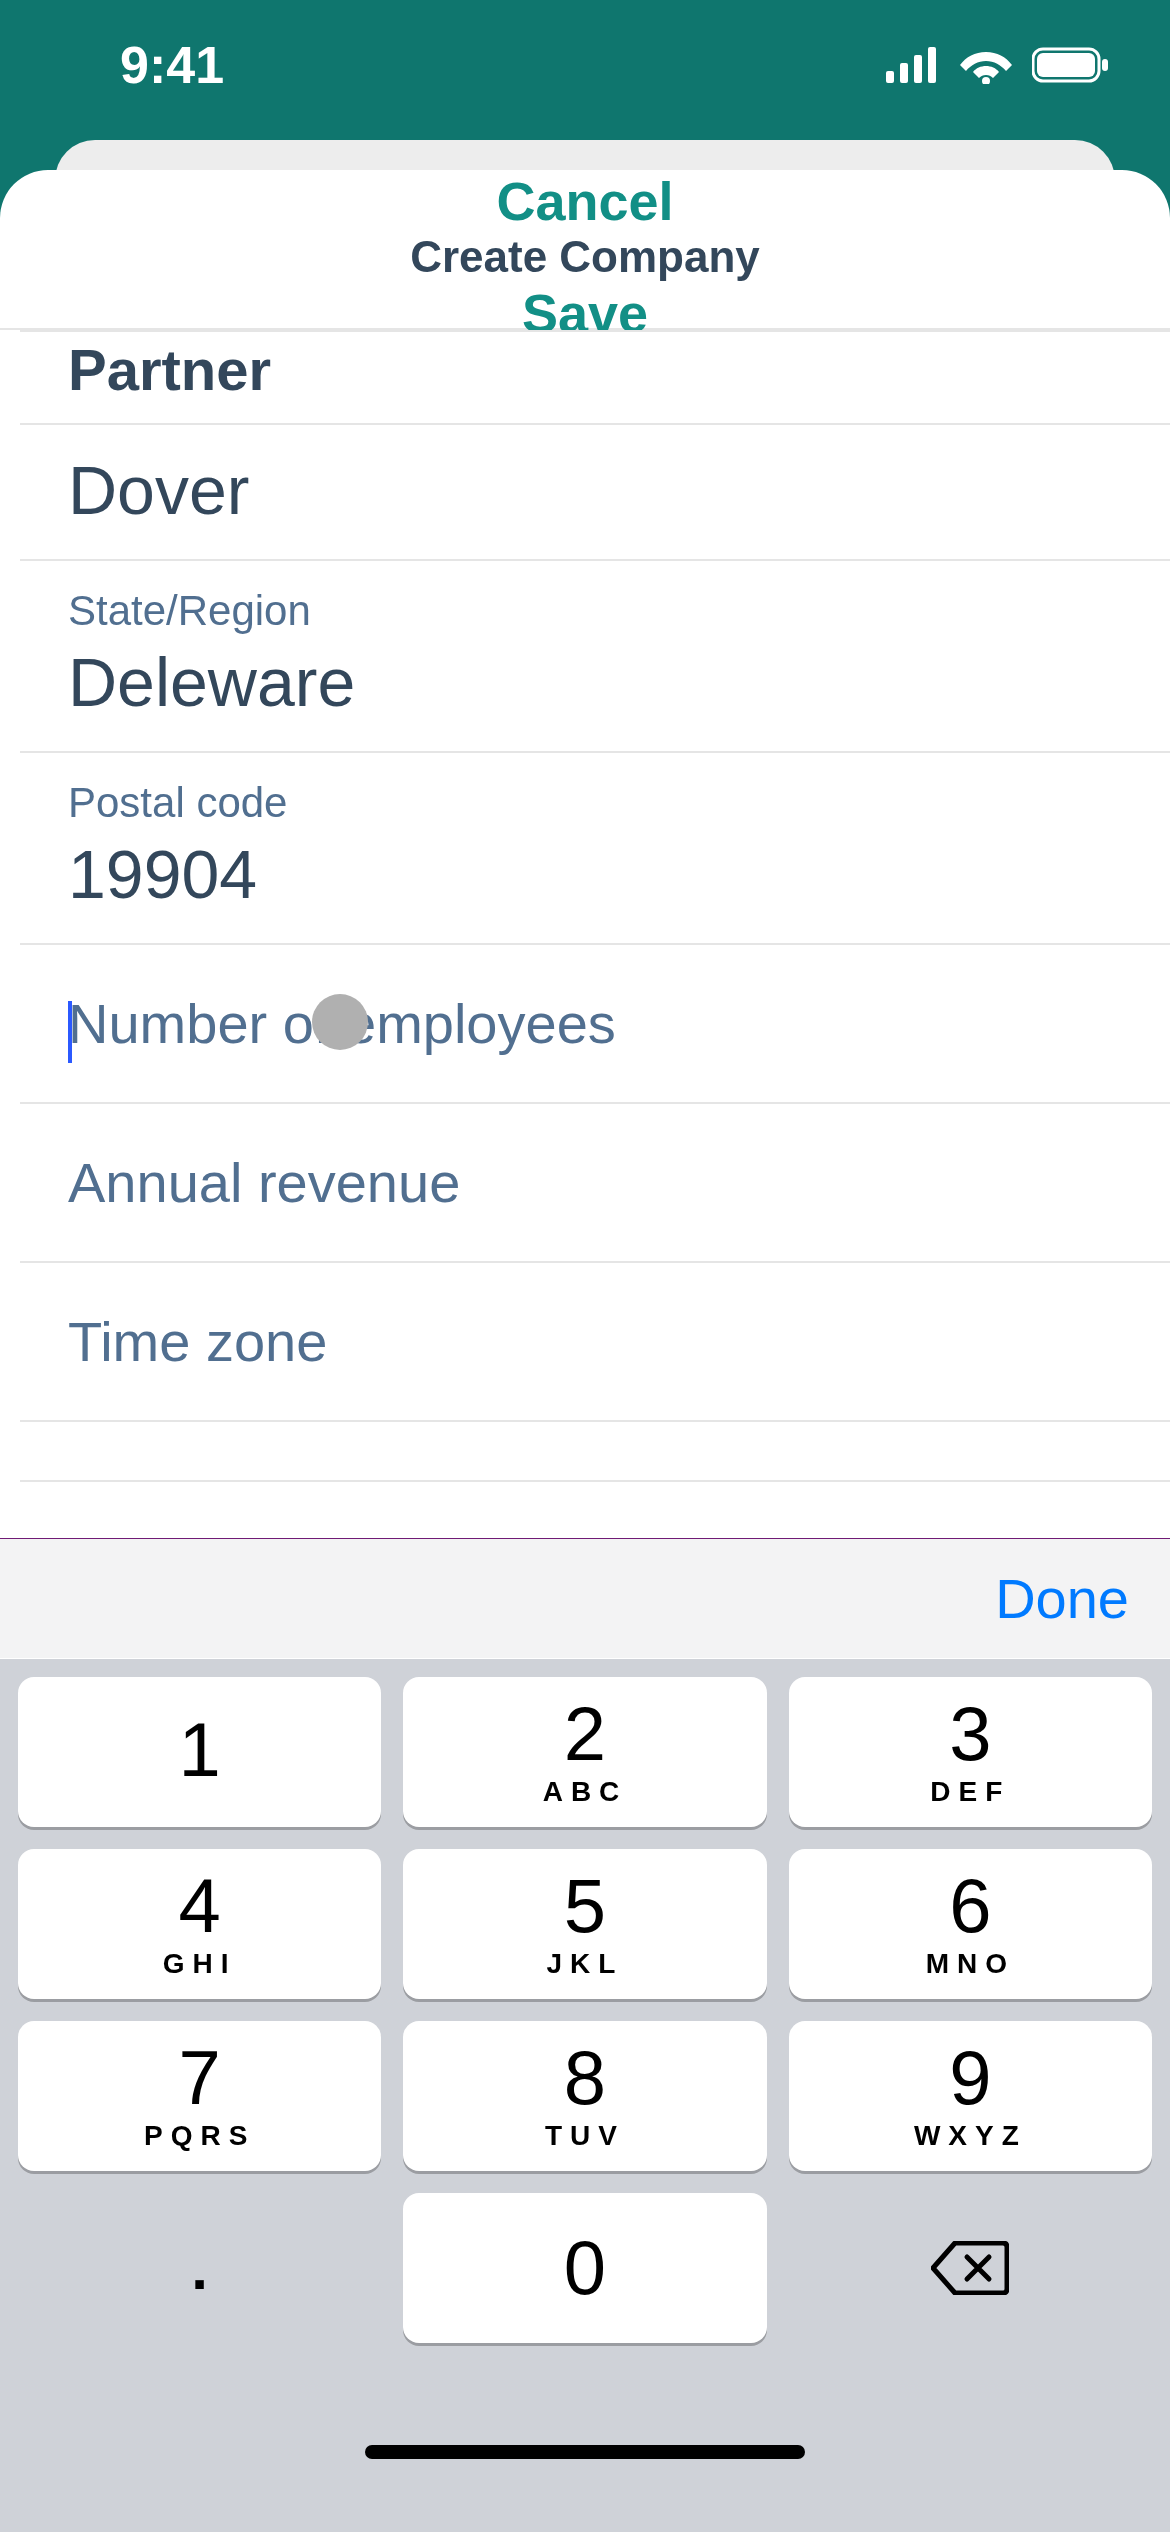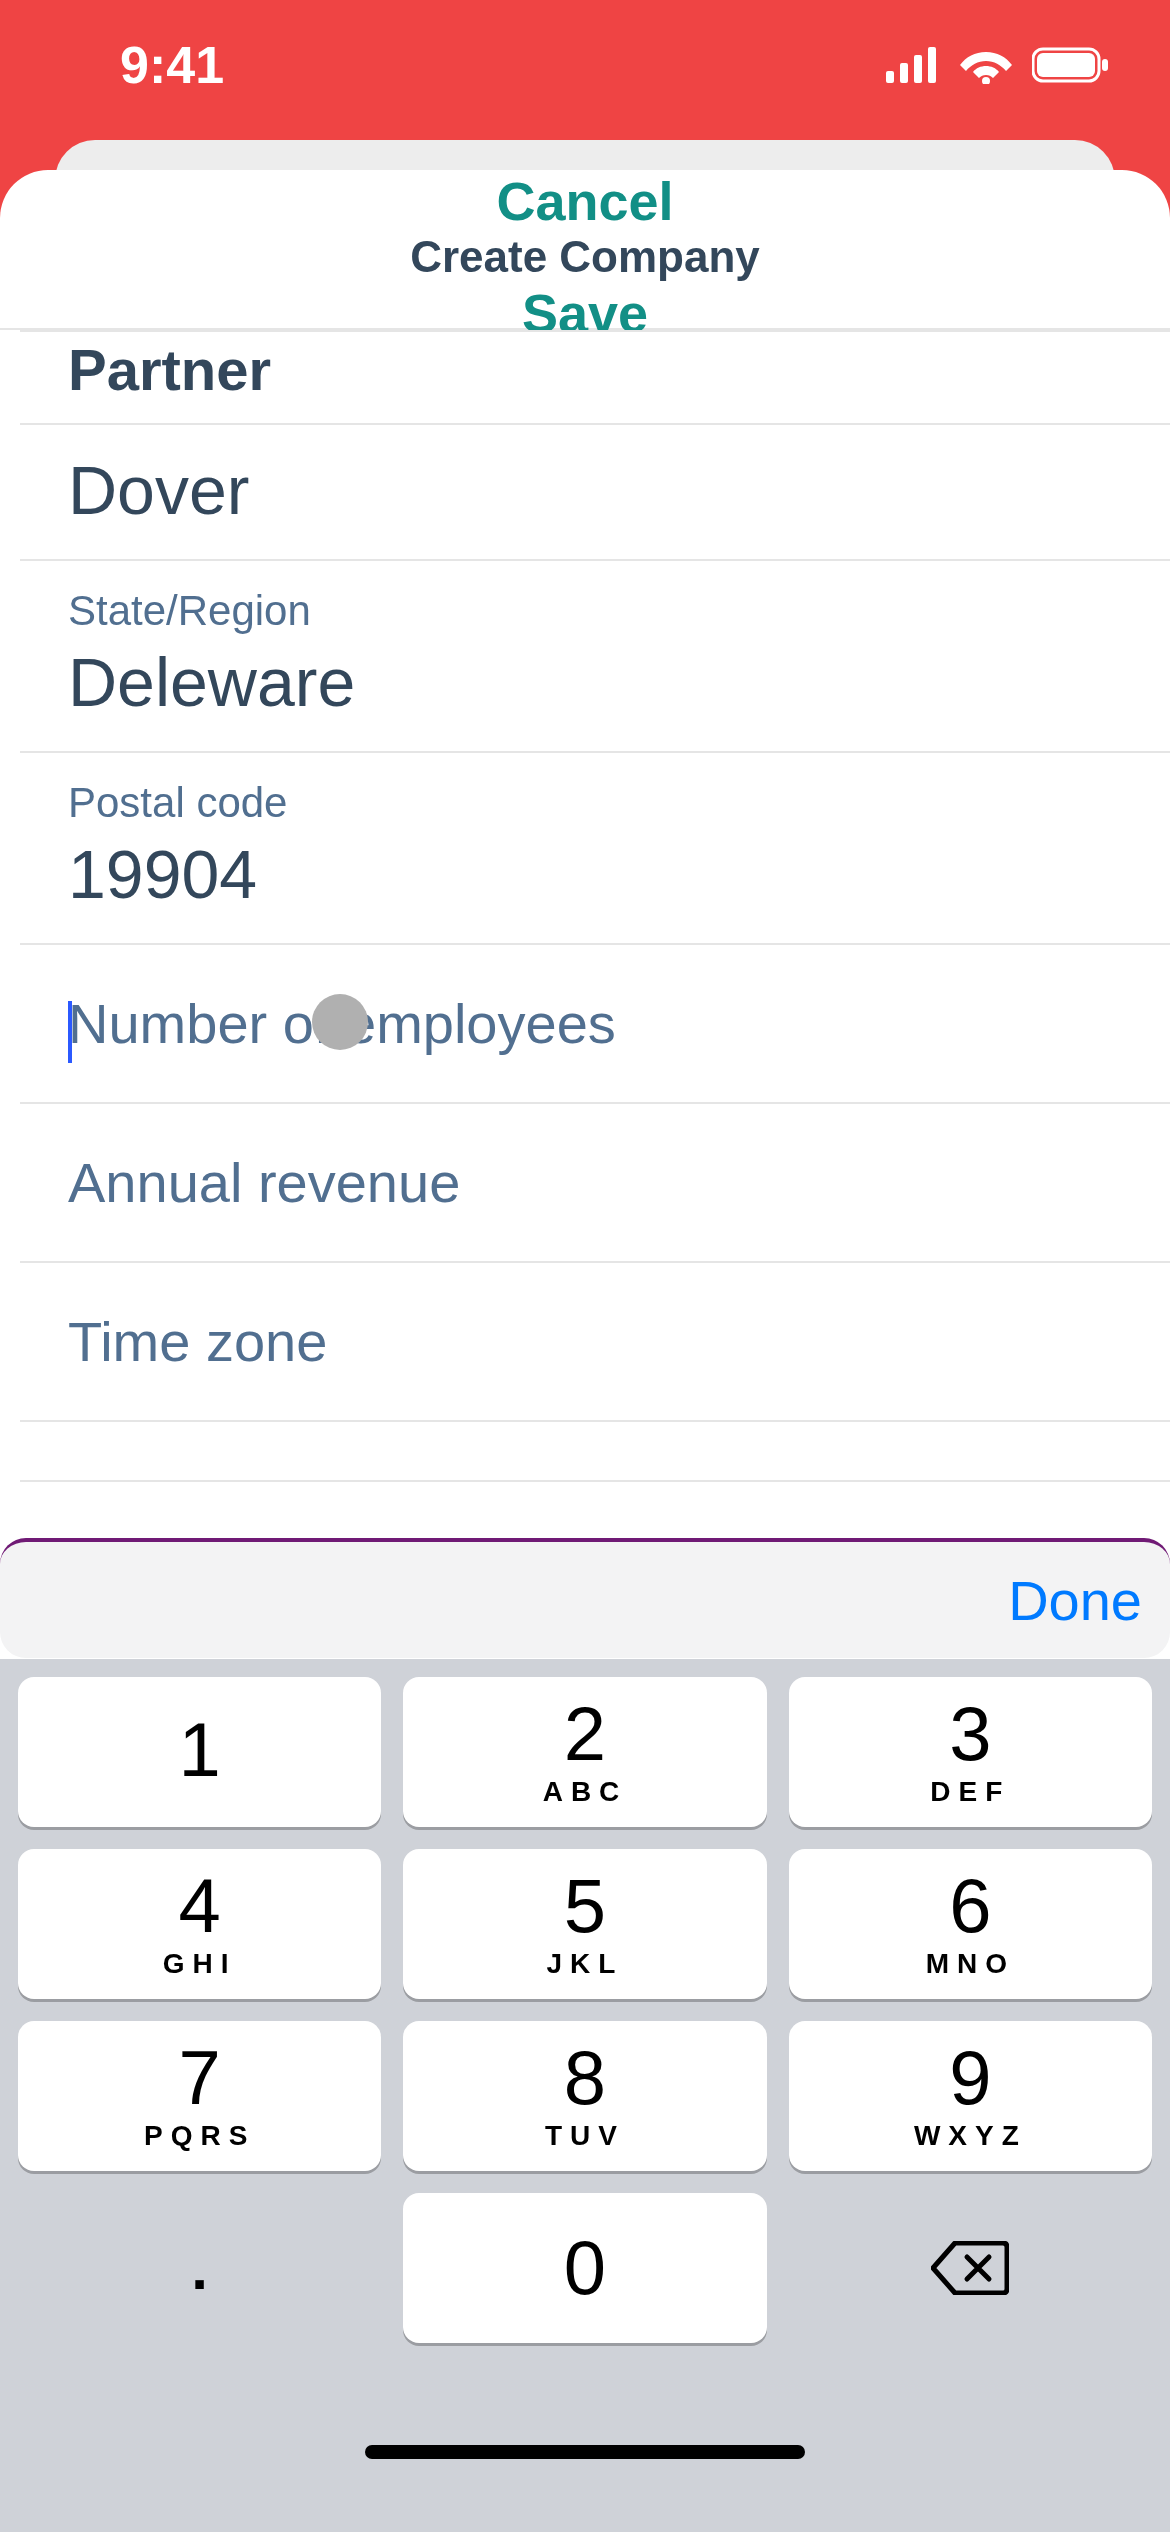--- a/index.html
+++ b/index.html
@@ -1,17 +1,17 @@
 <!DOCTYPE html>
 <html><head>
 <meta charset="utf-8">
 <style>
   * { box-sizing: border-box; margin: 0; padding: 0; }
   html, body { width: 1170px; height: 2532px; font-family: -apple-system, "Helvetica Neue", Arial, sans-serif; background: #000; }
-  .screen { width: 1170px; height: 2532px; background: #ef4444; position: relative; overflow: hidden; }
+  .screen { width: 1170px; height: 2532px; background: #0f766e; position: relative; overflow: hidden; }
 
   
   .status-bar { height: 130px; display: flex; align-items: center; justify-content: space-between; padding: 0 60px 0 120px; color: #fff; }
   .status-time { font-size: 52px; font-weight: 700; }
   .status-icons { display: flex; align-items: center; gap: 20px; }
   .status-icons svg { display: block; }
 
   
   .sheet-peek { position: absolute; top: 140px; left: 55px; right: 55px; height: 60px; border-radius: 40px 40px 0 0; background: #ededed; }
   .sheet { position: absolute; top: 170px; left: 0; right: 0; bottom: 0; background: #fff; border-radius: 48px 48px 0 0; overflow: hidden; }
@@ -31,21 +31,21 @@
   .placeholder-row { padding: 46px 48px; }
   .placeholder { color: #516f90; font-size: 56px; position: relative; }
   .cursor { position: absolute; left: 0; top: 10px; width: 4px; height: 62px; background: #2b59ff; animation: blink 1s step-end infinite; }
   @keyframes blink { 50% { opacity: 0; } }
   .touch-dot { position: absolute; width: 56px; height: 56px; border-radius: 50%; background: #b0b0b0; left: 312px; top: 664px; }
 
   
   .spacer-row { height: 60px; border-bottom: 2px solid #e5e5e5; }
 
   
-  .kb-accessory { position: absolute; left: 0; right: 0; height: 120px; background: #f3f3f4; border-top: 4px solid #701a75; display: flex; align-items: center; justify-content: flex-end; padding: 0 28px; border-radius: 26px; }
+  .kb-accessory { position: absolute; left: 0; right: 0; height: 120px; background: #f3f3f4; border-top: 1px solid #701a75; display: flex; align-items: center; justify-content: flex-end; padding: 0 41px; }
   .kb-done { color: #007aff; font-size: 56px; font-weight: 500; }
 
   
   .keypad-area { position: absolute; left: 0; right: 0; bottom: 0; background: #cfd2d8; padding-top: 18px; }
   .key-grid { display: grid; grid-template-columns: repeat(3, 1fr); gap: 22px; padding: 0 18px; }
   .key { background: #fff; border-radius: 16px; height: 150px; box-shadow: 0 3px 0 rgba(0,0,0,0.25); display: flex; flex-direction: column; align-items: center; justify-content: center; }
   .key-num { font-size: 76px; line-height: 1; color: #000; font-weight: 400; }
   .key-sub { font-size: 28px; letter-spacing: 8px; color: #000; font-weight: 700; margin-top: 4px; }
   .key-blank { background: transparent; box-shadow: none; display: flex; align-items: center; justify-content: center; }
   .key-period { font-size: 60px; font-weight: 700; color: #000; }

